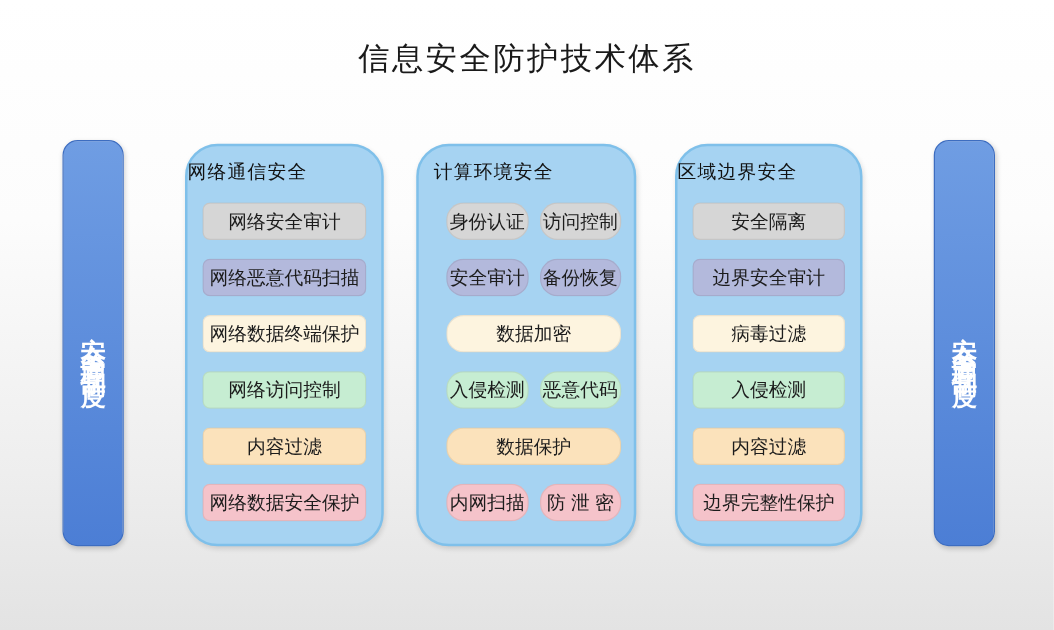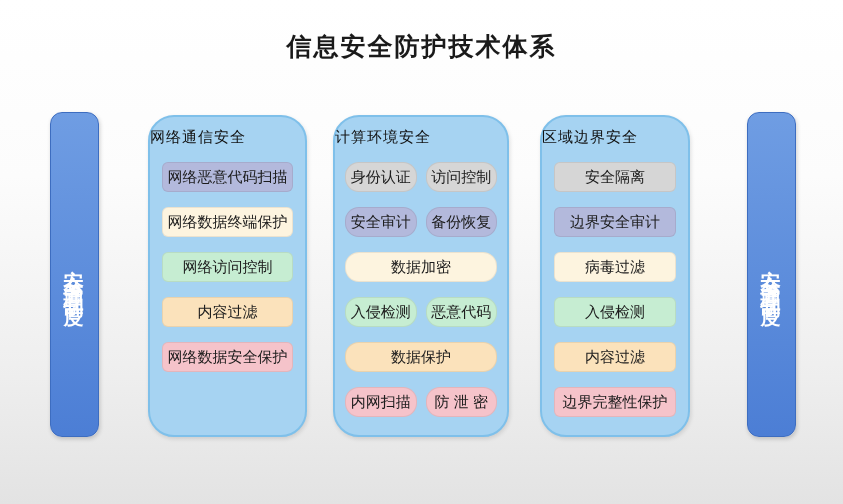--- a/index.html
+++ b/index.html
@@ -14,21 +14,21 @@
     font-family: "Liberation Sans", "DejaVu Sans", sans-serif;
     background: linear-gradient(180deg, #ffffff 0%, #fcfcfc 35%, #eeeeee 75%, #e3e3e3 100%);
   }
   .page-title {
     position: absolute;
     top: 30px;
     left: 0;
     width: 100%;
     text-align: center;
     font-size: 25px;
-    font-weight: bold;
+    font-weight: normal;
     letter-spacing: 2px;
     color: #1a1a1a;
   }
   .side-bar {
     position: absolute;
     top: 112px;
     width: 47px;
     height: 323px;
     border-radius: 12px;
     background: linear-gradient(180deg, var(--bar-top, #6f9de3) 0%, var(--bar-bottom, #4c7ed5) 100%);
@@ -52,21 +52,21 @@
     position: absolute;
     top: 115px;
     height: 322px;
     border-radius: 26px;
     background: var(--panel-bg, #a6d3f2);
     border: 2px solid var(--panel-border, #7fc0ea);
     box-sizing: border-box;
     box-shadow: 1px 2px 4px rgba(0,0,0,0.12);
   }
   .panel-1 { left: 148px; width: 159px; }
-  .panel-2 { left: 333px; width: 176px; }
+  .panel-2 { left: 333px; width: 176px; padding-left: 12px; }
   .panel-3 { left: 540px; width: 150px; }
   .panel-title {
     margin-top: 11px;
     text-align: left;
     font-size: 15px;
     color: #111111;
     letter-spacing: 1px;
   }
   .chip {
     height: 30px;
@@ -103,20 +103,21 @@
 <body>
 
 <div class="page-title" style="color: rgb(26, 26, 26);">信息安全防护技术体系</div>
 
 <div class="side-bar bar-left">
   <span class="bar-label">安全管理制度</span>
 </div>
 
 <div class="panel panel-1">
   <div class="panel-title">网络通信安全</div>
+  <div class="chip chip-single" style="background: rgb(214, 214, 214);">网络安全审计</div>
   <div class="chip chip-single" style="background: rgb(179, 185, 220);">网络恶意代码扫描</div>
   <div class="chip chip-single" style="background: rgb(253, 244, 223);">网络数据终端保护</div>
   <div class="chip chip-single" style="background: rgb(198, 237, 210);">网络访问控制</div>
   <div class="chip chip-single" style="background: rgb(251, 226, 187);">内容过滤</div>
   <div class="chip chip-single" style="background: rgb(245, 195, 202);">网络数据安全保护</div>
 </div>
 
 <div class="panel panel-2">
   <div class="panel-title">计算环境安全</div>
   <div class="chip-row">

